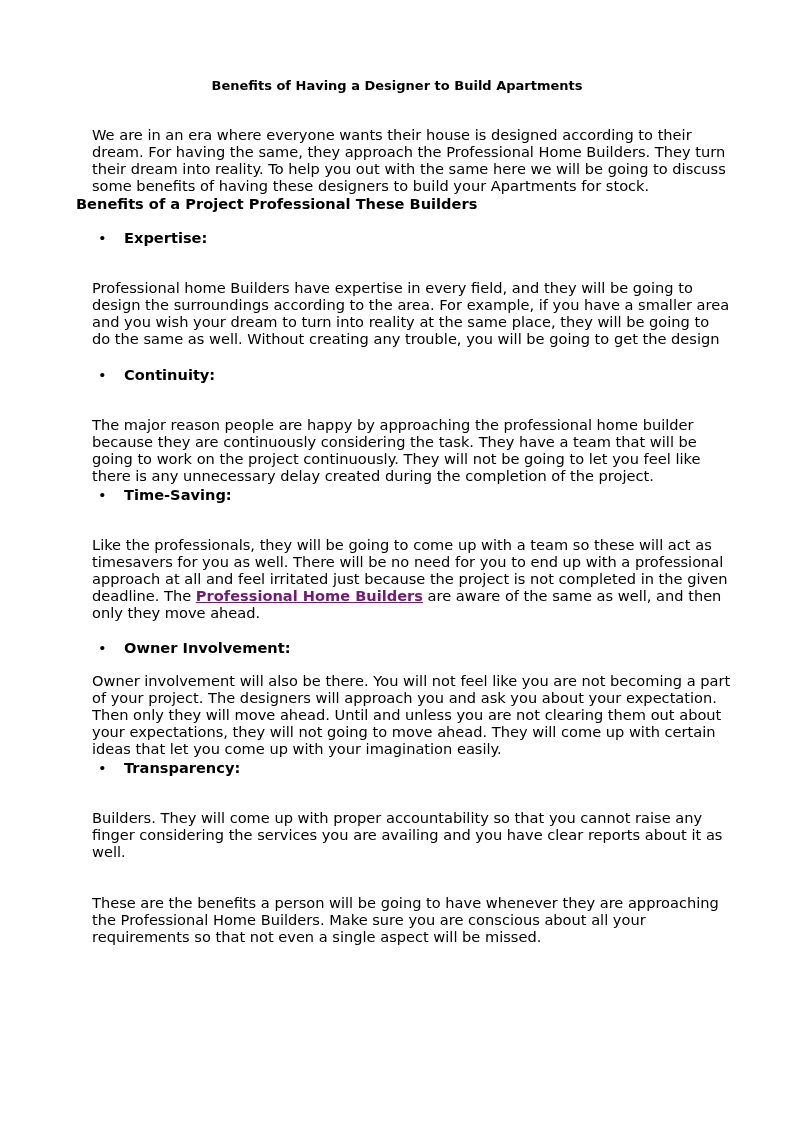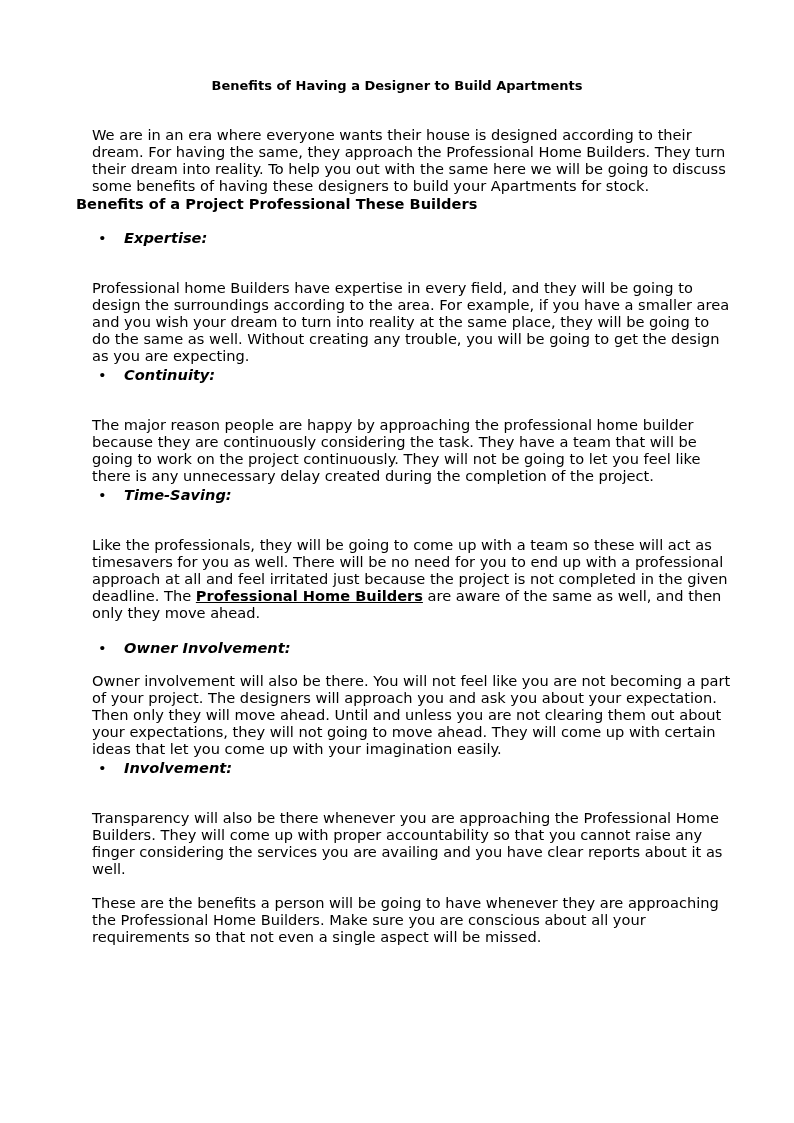--- a/index.html
+++ b/index.html
@@ -54,29 +54,28 @@
       white-space: nowrap;
     }
     .bullet {
       position: absolute;
       left: 22px;
       margin: 0;
       font-size: 14.6px;
       line-height: 17px;
       font-weight: bold;
       white-space: nowrap;
-      font-style: italic;
     }
     .bullet .dot {
       display: inline-block;
       width: 26px;
       font-weight: normal;
     }
     a.link {
-      color: #000000;
+      color: #701a75;
       font-weight: bold;
       text-decoration: underline;
     }
   </style>
 </head>
 <body>
 
 <div class="page">
 
   <h1 class="title">Benefits of Having a Designer to Build Apartments</h1>
@@ -91,21 +90,20 @@
   <h2 class="subheading" style="top:195px;">Benefits of a Project Professional These Builders</h2>
 
   <div class="bullet" style="top:229px;">
     <span class="dot">•</span><span>Expertise:</span>
   </div>
   <p class="para" style="top:263px;">
     <span class="line">Professional home Builders have expertise in every field, and they will be going to</span>
     <span class="line">design the surroundings according to the area. For example, if you have a smaller area</span>
     <span class="line">and you wish your dream to turn into reality at the same place, they will be going to</span>
     <span class="line">do the same as well. Without creating any trouble, you will be going to get the design</span>
-    <span class="line">as you are expecting.</span>
   </p>
 
   <div class="bullet" style="top:366px;">
     <span class="dot">•</span><span>Continuity:</span>
   </div>
   <p class="para" style="top:400px;">
     <span class="line">The major reason people are happy by approaching the professional home builder</span>
     <span class="line">because they are continuously considering the task. They have a team that will be</span>
     <span class="line">going to work on the project continuously. They will not be going to let you feel like</span>
     <span class="line">there is any unnecessary delay created during the completion of the project.</span>
@@ -127,24 +125,23 @@
   </div>
   <p class="para" style="top:656px;">
     <span class="line">Owner involvement will also be there. You will not feel like you are not becoming a part</span>
     <span class="line">of your project. The designers will approach you and ask you about your expectation.</span>
     <span class="line">Then only they will move ahead. Until and unless you are not clearing them out about</span>
     <span class="line">your expectations, they will not going to move ahead. They will come up with certain</span>
     <span class="line">ideas that let you come up with your imagination easily.</span>
   </p>
 
   <div class="bullet" style="top:759px;">
-    <span class="dot">•</span><span>Involvement:</span>
+    <span class="dot">•</span><span>Transparency:</span>
   </div>
   <p class="para" style="top:793px;">
-    <span class="line">Transparency will also be there whenever you are approaching the Professional Home</span>
     <span class="line">Builders. They will come up with proper accountability so that you cannot raise any</span>
     <span class="line">finger considering the services you are availing and you have clear reports about it as</span>
     <span class="line">well.</span>
   </p>
 
   <p class="para" style="top:878px;">
     <span class="line">These are the benefits a person will be going to have whenever they are approaching</span>
     <span class="line">the Professional Home Builders. Make sure you are conscious about all your</span>
     <span class="line">requirements so that not even a single aspect will be missed.</span>
   </p>

